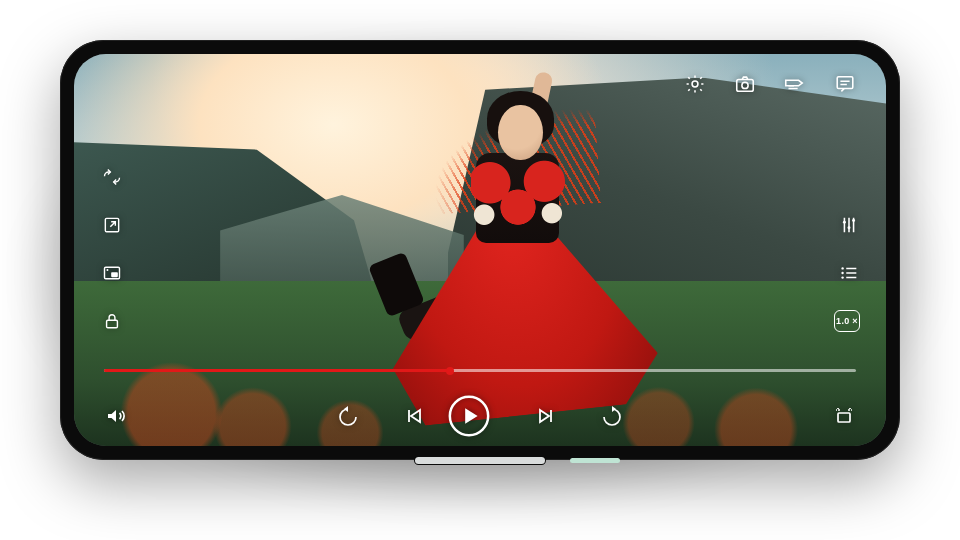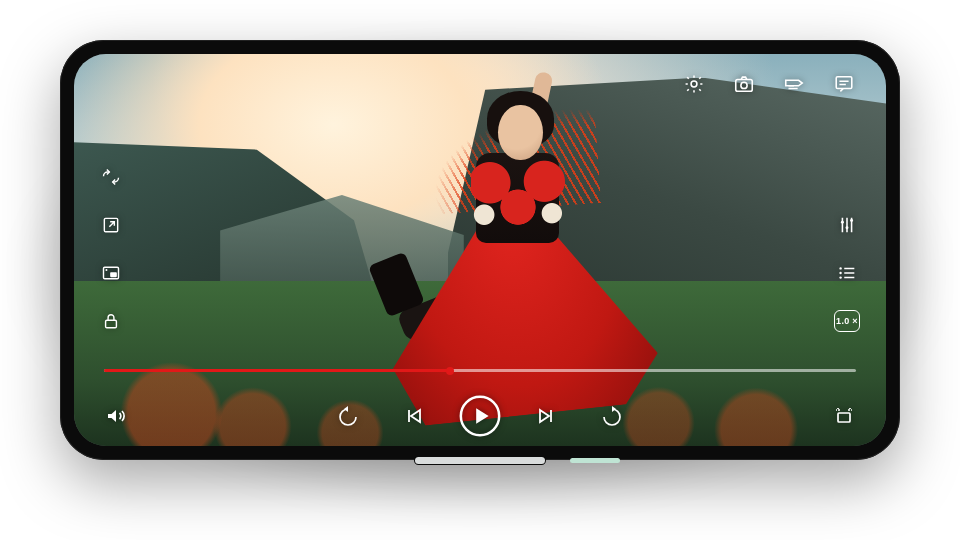--- a/index.html
+++ b/index.html
@@ -67,21 +67,21 @@
     background:#1a1412;border-radius:10px;transform-origin:right center;transform:rotate(-22deg)}
   .boot{position:absolute;left:-2%;top:52%;width:14%;height:16%;background:#0e0a09;border-radius:6px;
     transform:rotate(-22deg)}
   .fringe{position:absolute;left:18%;top:10%;width:60%;height:28%;pointer-events:none;
     background:
       repeating-linear-gradient(64deg, rgba(224,62,22,.85) 0 2px, transparent 2px 7px);
     -webkit-mask:radial-gradient(ellipse at 80% 80%, #000 0 55%, transparent 70%);
             mask:radial-gradient(ellipse at 80% 80%, #000 0 55%, transparent 70%);
     transform:rotate(-4deg)}
   
-  .ctrl{position:absolute;display:flex;align-items:center;justify-content:center;color:#fff;
+  .ctrl{position:absolute;display:flex;align-items:center;justify-content:flex-end;color:#fff;
     cursor:pointer}
   .ctrl svg{display:block;filter:drop-shadow(0 0 3px rgba(0,0,0,.5))}
   
   .top-row{position:absolute;top:18px;right:30px;display:flex;gap:26px}
   .top-row .ctrl{position:static;width:24px;height:24px}
   
   .left-col{position:absolute;left:26px;top:112px;display:flex;flex-direction:column;gap:26px}
   .left-col .ctrl{position:static;width:22px;height:22px}
   
   .right-col{position:absolute;right:26px;top:160px;display:flex;flex-direction:column;gap:26px}

